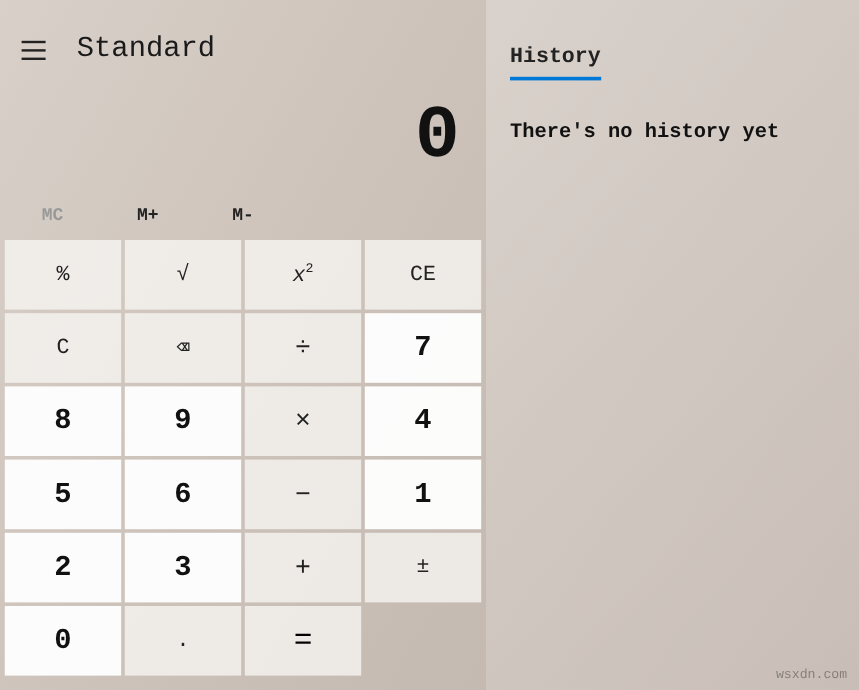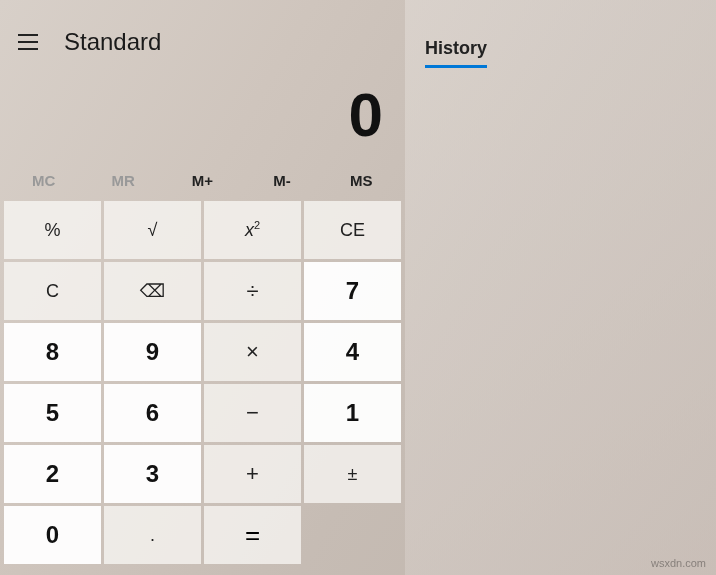--- a/index.html
+++ b/index.html
@@ -1,15 +1,15 @@
 <!DOCTYPE html>
 <html><head>
 <meta charset="utf-8">
 <style>
-  * { box-sizing: border-box; margin: 0; padding: 0; font-family: Liberation Sans, sans-serif; }
+  * { box-sizing: border-box; margin: 0; padding: 0; font-family: Liberation Mono, monospace; }
   html, body { width: 716px; height: 575px; overflow: hidden; }
   body {
     background: linear-gradient(120deg, #d8d0c9 0%, #cfc5bd 30%, #c6bcb4 60%, #bfb4ab 100%);
     display: flex;
     position: relative;
   }
   .left-pane {
     width: 405px;
     height: 100%;
     display: flex;
@@ -117,24 +117,22 @@
         <span></span>
         <span></span>
     </div>
     <div class="mode-title">Standard</div>
   </div>
 
   <div class="display">0</div>
 
   <div class="mem-row">
     <button class="mem-btn disabled">MC</button>
-    <button class="mem-btn disabled">MR</button>
     <button class="mem-btn">M+</button>
     <button class="mem-btn">M-</button>
-    <button class="mem-btn">MS</button>
   </div>
 
   <div class="keypad">
     <button class="key fn">%</button>
     <button class="key fn">√</button>
     <button class="key fn">
         <span class="sq"><span>x</span><sup>2</sup></span>
       </button>
 
     <button class="key fn">CE</button>
@@ -163,15 +161,16 @@
     <button class="key num">0</button>
     <button class="key fn">.</button>
     <button class="key eq">=</button>
   </div>
 </div>
 
 <div class="right-pane">
   <div class="tabs">
     <div class="tab active">History</div>
   </div>
+  <div class="history-msg">There's no history yet</div>
 </div>
 
 <div class="watermark">wsxdn.com</div>
 
 </body></html>

